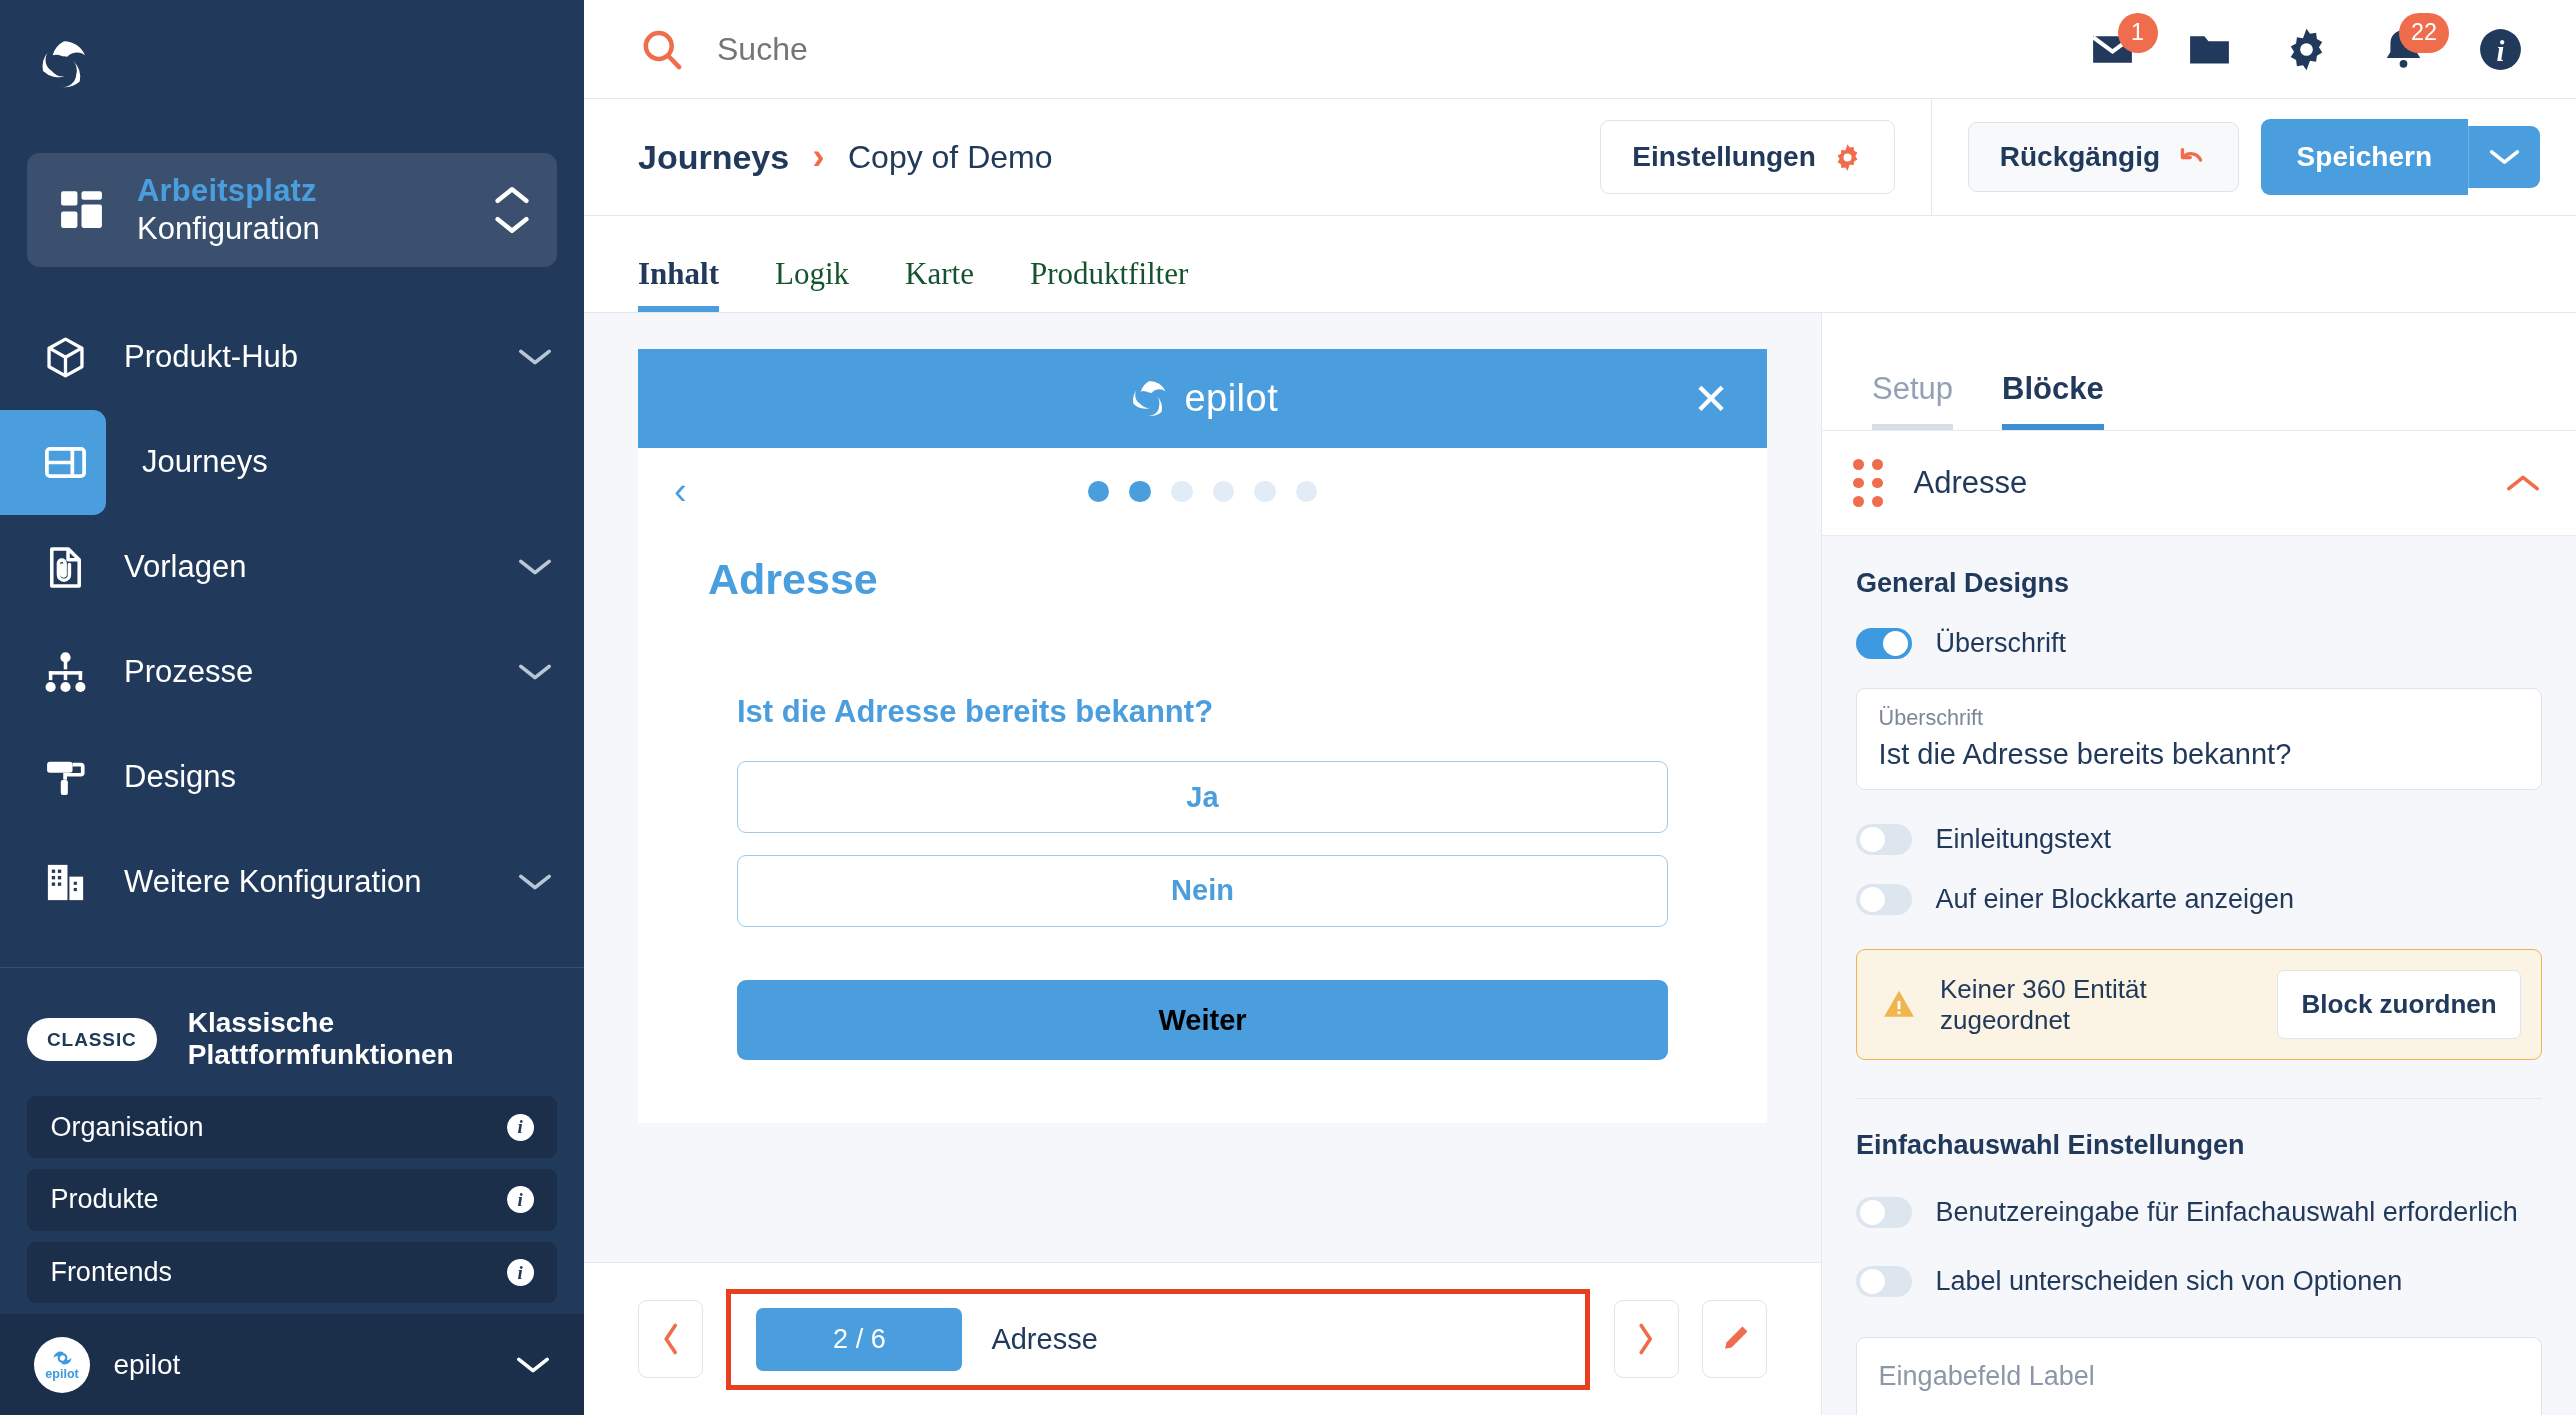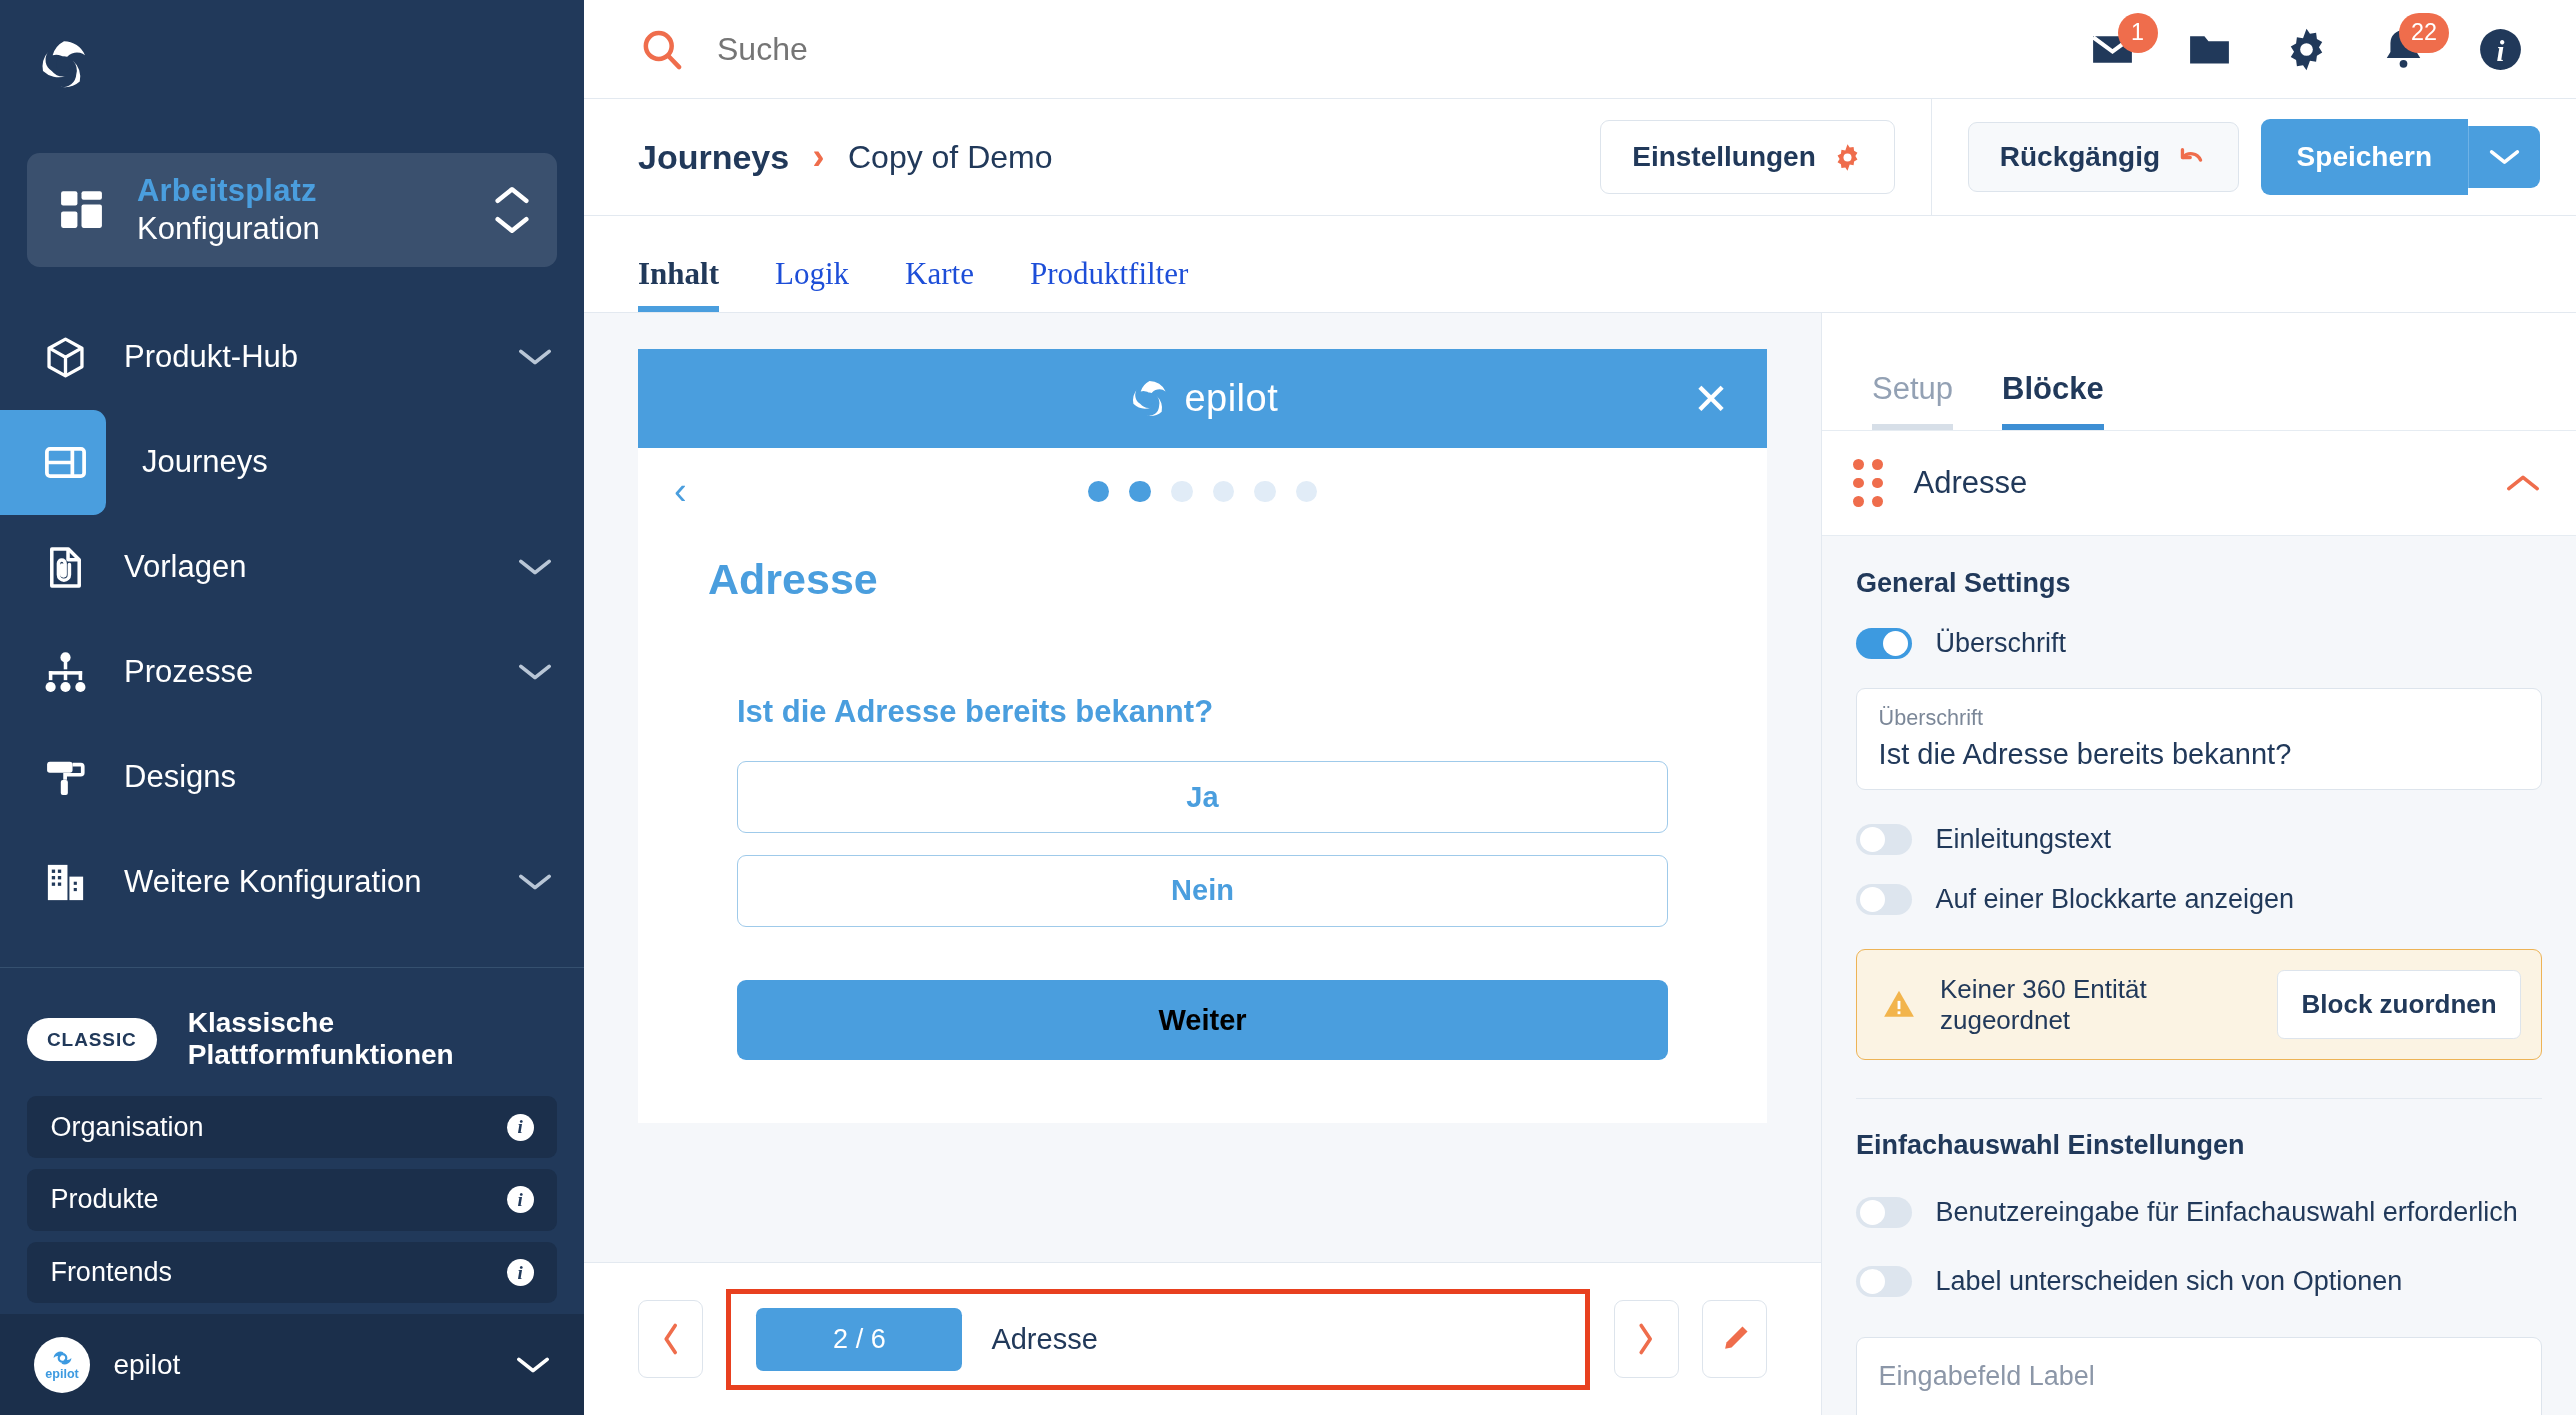--- a/index.html
+++ b/index.html
@@ -119,21 +119,21 @@
     display: inline-flex; align-items: center; gap: 16px;
     border-radius: 9px; font-size: 28px; font-weight: bold;
   }
   .btn-outline { background: #fff; border: 0.9px solid #dde4ec; color: #21395a; padding: 20px 31px; }
   .btn-ghost { background: #f7f9fb; border: 0.9px solid #dde4ec; color: #21395a; padding: 18px 31px; }
   .btn-primary { background: #4a9ede; border: none; color: #fff; padding: 21.6px 36px; border-radius: 9px 0 0 9px; }
   .btn-primary-caret { background: #4a9ede; border: none; color: #fff; padding: 21.6px 20px; border-radius: 0 9px 9px 0; border-left: 0.9px solid #6fb2e6; display:flex; align-items:center;}
 
   .tabsbar { height: 97px; display: flex; align-items: flex-end; padding-left: 54px; background: #fff; flex-shrink: 0;
              border-bottom: 0.9px solid #e3e9f0; font-family: Liberation Serif, serif; }
-  .tab { font-size: 31px; color: #1d4ed8; padding: 0 0 20px 0; margin-right: 56px; position: relative; }
+  .tab { font-size: 31px; color: #14532d; padding: 0 0 20px 0; margin-right: 56px; position: relative; }
   .tab.active { color: #21395a; font-weight: bold; }
   .tab.active::after { content:''; position:absolute; left:0; right:0; bottom:0; height:6.3px; background:#4a9ede; }
 
   .body-row { flex: 1; display: flex; min-height: 0; }
 
   
   .canvas { flex: 1; background: #f5f7fa; display: flex; flex-direction: column; min-width: 0; position: relative; }
   .canvas-scroll { flex: 1; overflow: hidden; padding: 36px 54px 0 54px; }
   .preview { background: #fff; }
   .prev-head {
@@ -566,21 +566,21 @@
               <i></i>
             </span>
           <span class="insp-block-title">Adresse</span>
           <svg width="34" height="20" viewBox="0 0 24 14">
             <path d="M2 11L12 3l10 8" stroke="#ef6d4c" stroke-width="2.6" fill="none" stroke-linecap="round" stroke-linejoin="round"></path>
             </svg>
         </div>
 
         <div class="insp-body">
 
-          <div class="sec-title">General Settings</div>
+          <div class="sec-title">General Designs</div>
 
           <div class="tog-row">
             <span class="toggle on">
                 <i class="knob"></i>
               </span>
             <span class="tog-label">Überschrift</span>
           </div>
 
           <div class="field">
             <div class="field-label">Überschrift</div>

